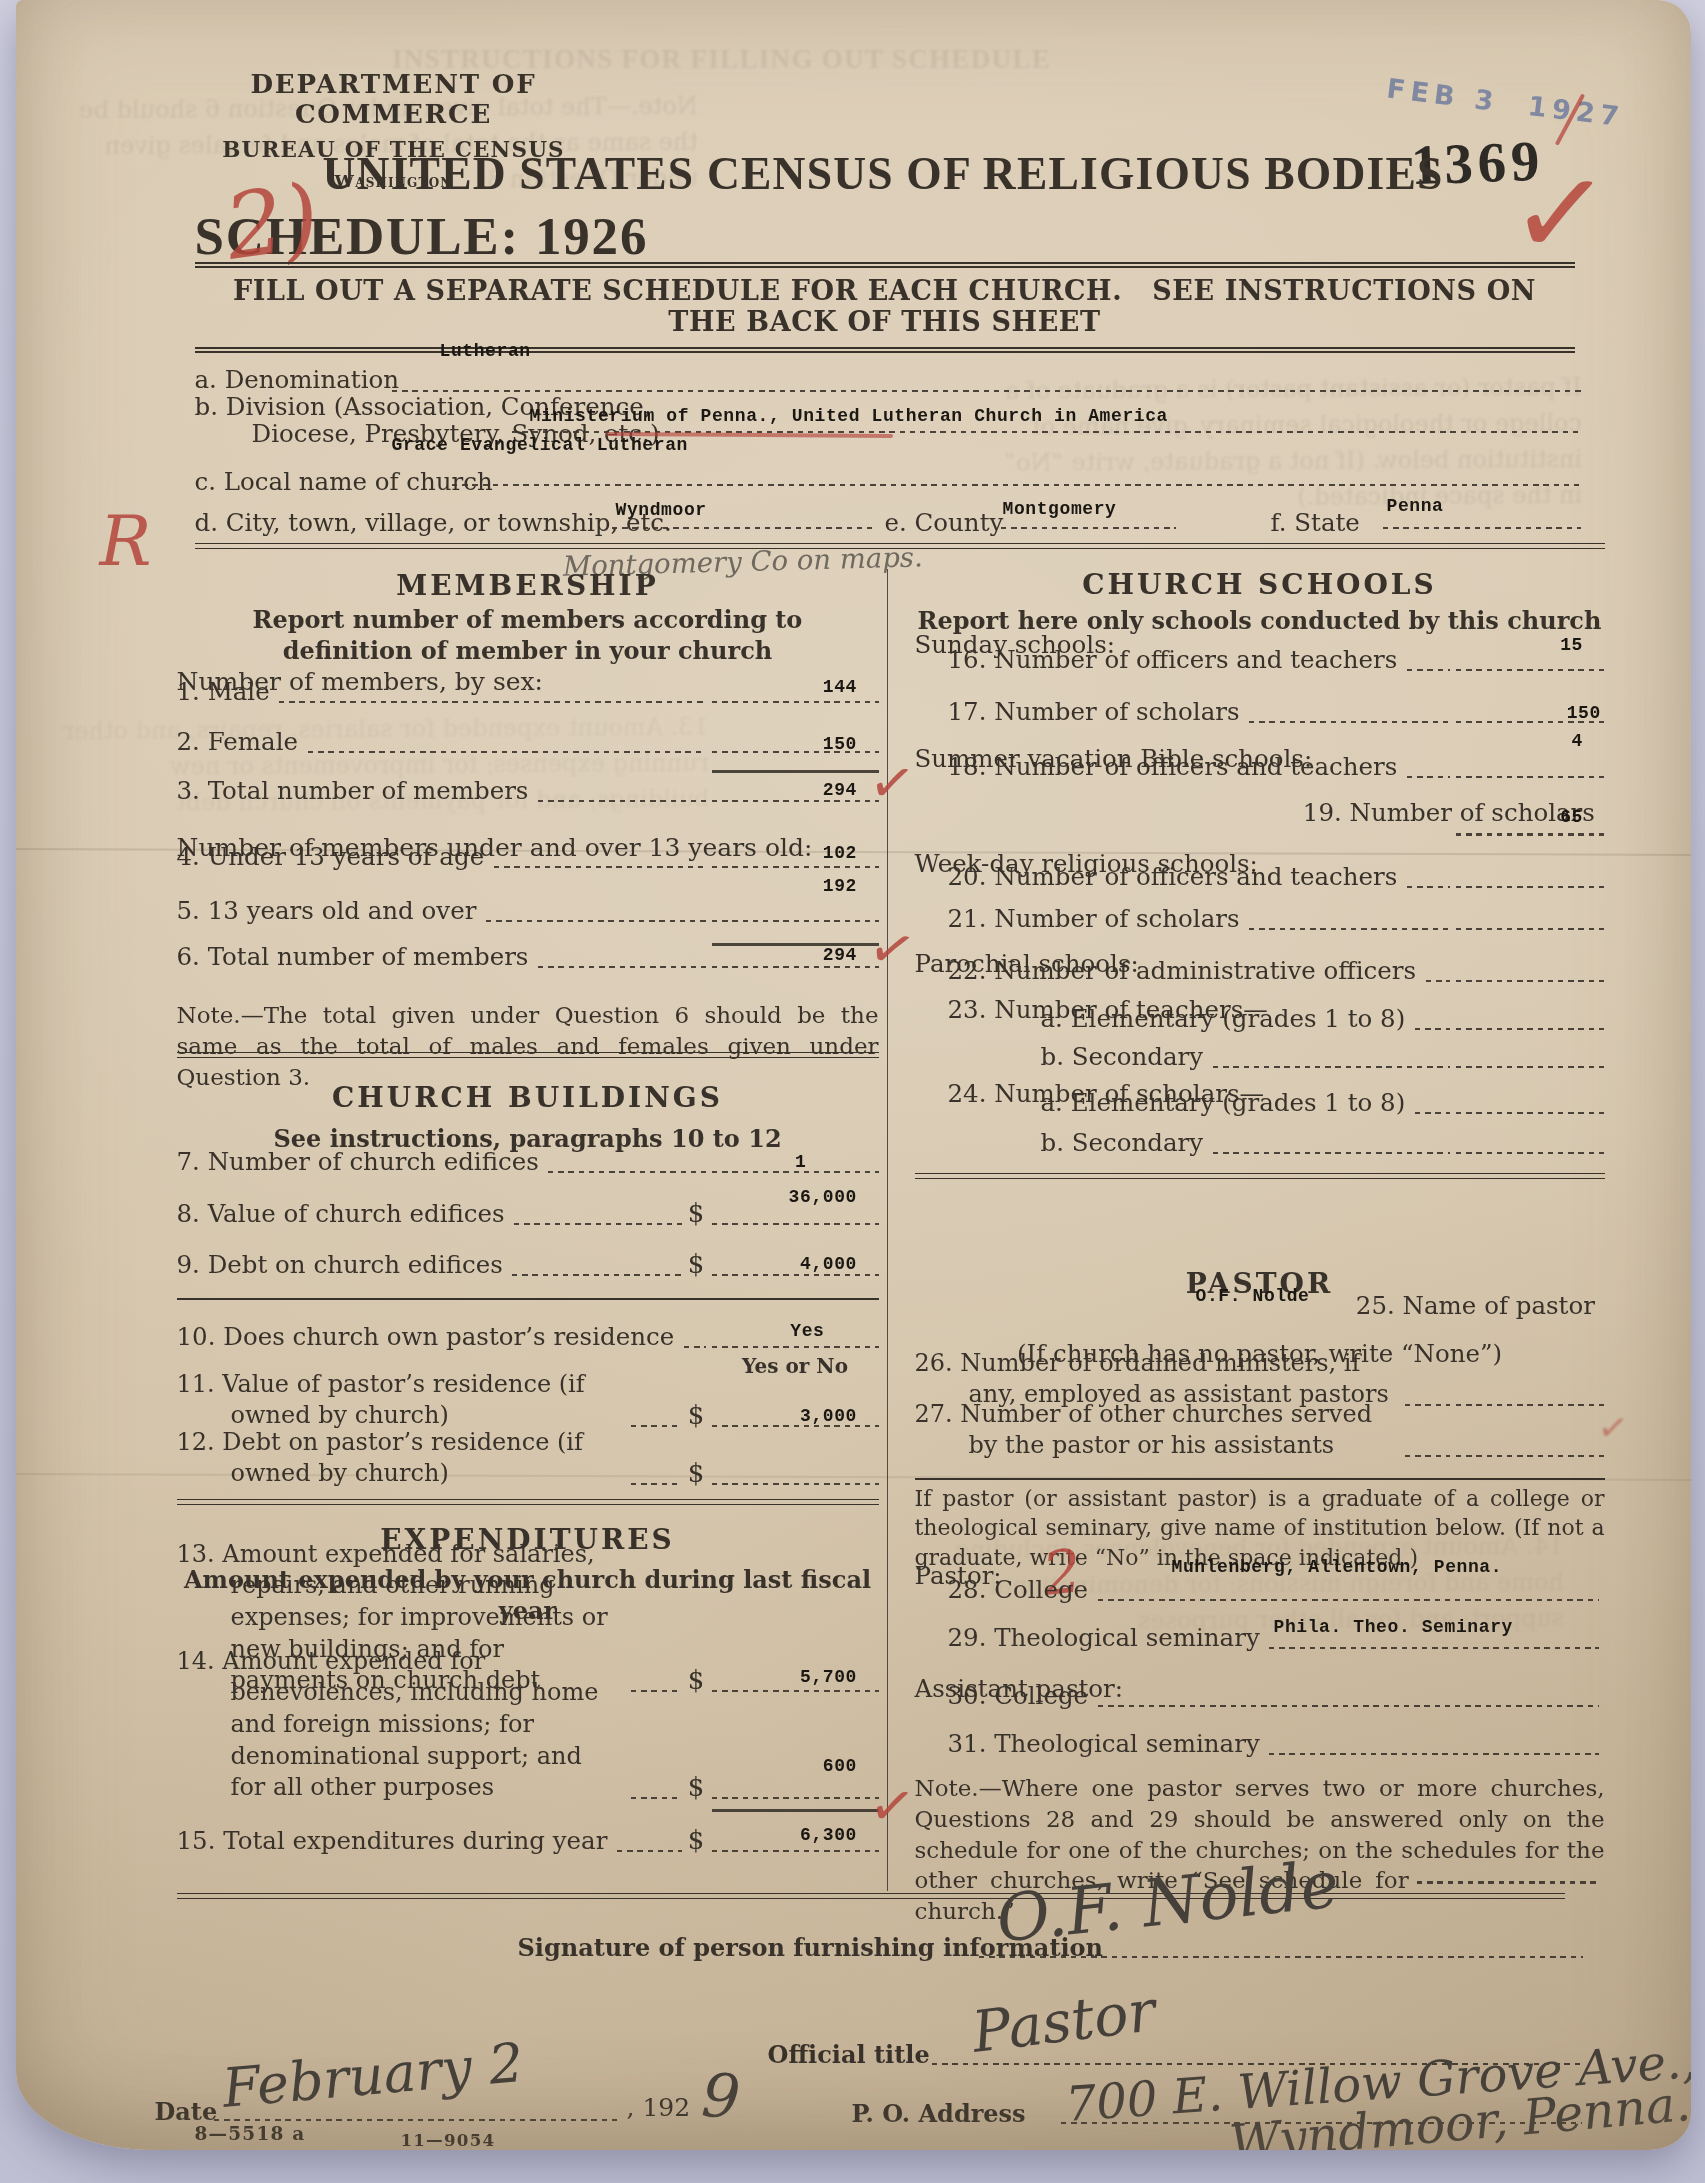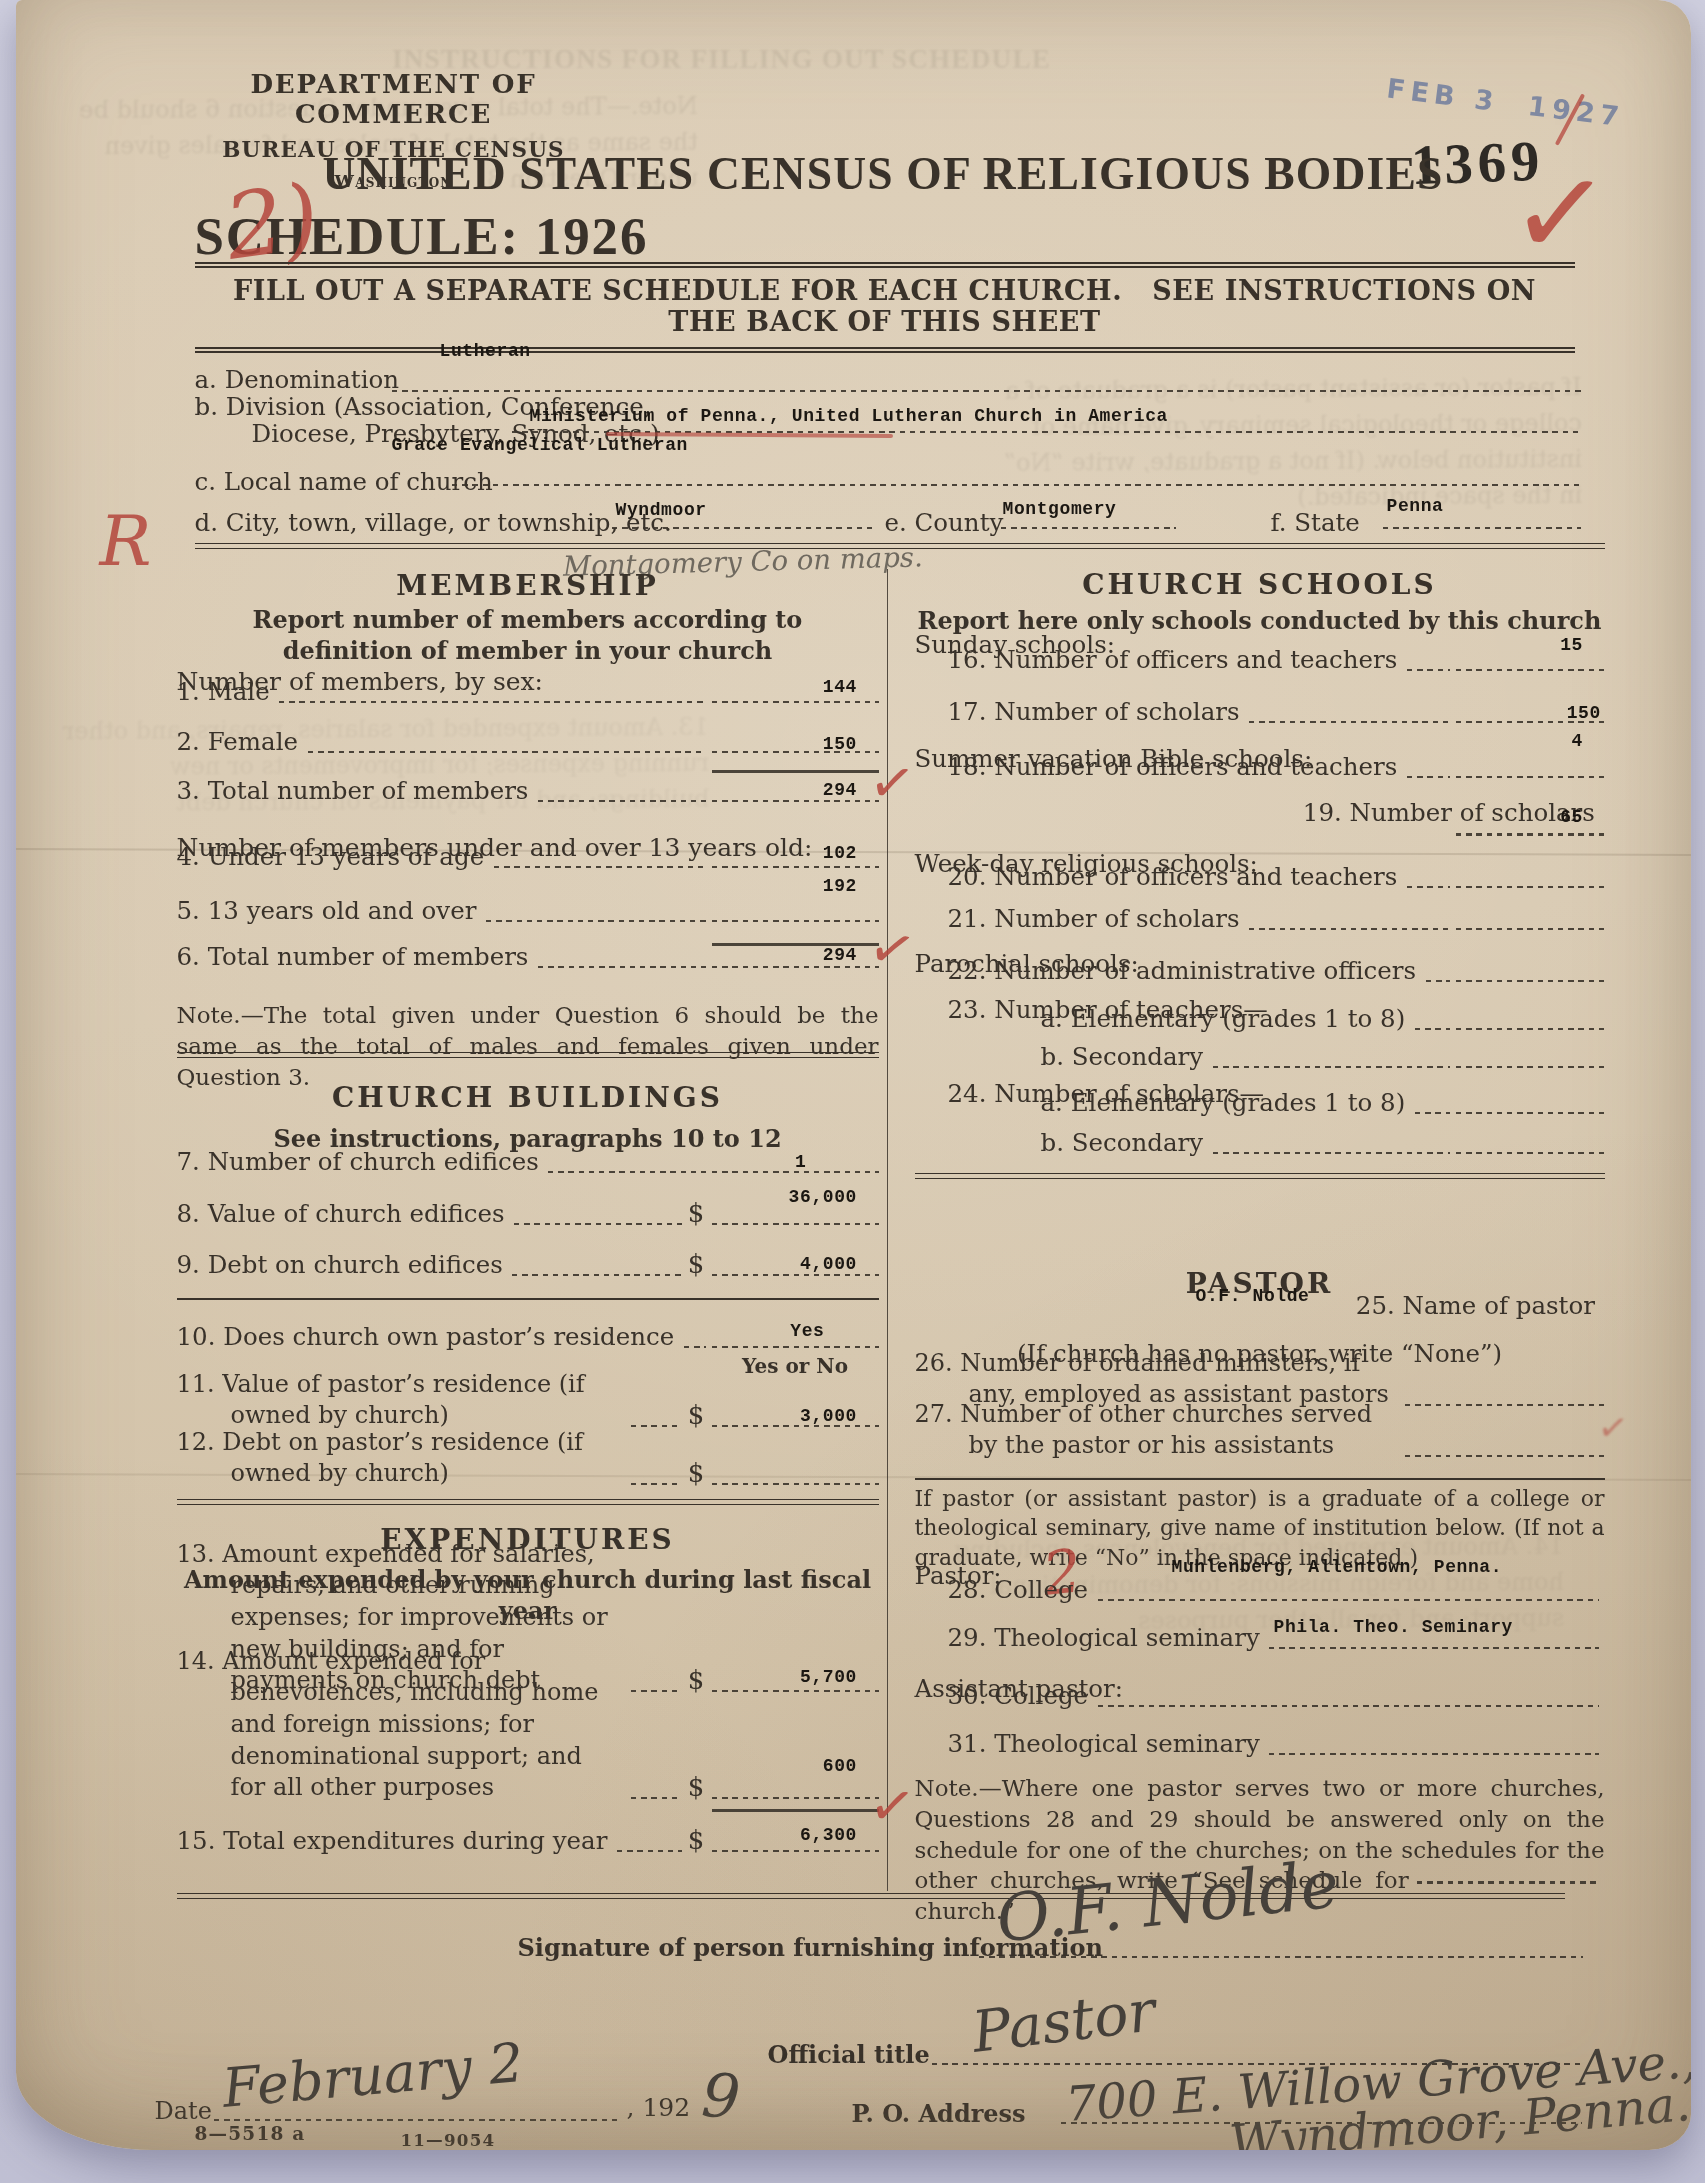--- a/index.html
+++ b/index.html
@@ -508,21 +508,21 @@
   <div class="drule" style="position:absolute;left:161px;right:126px;top:1893px;"></div>
 
   <span class="flabel" style="left:502px;top:1933px;font-weight:700;font-size:24px;">Signature of person furnishing information</span>
   <div class="leader" style="left:963px;top:1956px;width:604px;"></div>
   <span class="hand" style="left:980px;top:1864px;font-size:65px;transform:rotate(-6deg);">O.F. Nolde</span>
 
   <span class="flabel" style="left:752px;top:2040px;font-weight:700;font-size:24px;">Official title</span>
   <div class="leader" style="left:916px;top:2063px;width:650px;"></div>
   <span class="hand" style="left:956px;top:1988px;font-size:57px;transform:rotate(-7deg);">Pastor</span>
 
-  <span class="flabel" style="left:139px;top:2097px;font-weight:400;font-size:24px;text-align:right;">Date</span>
+  <span class="flabel" style="left:139px;top:2097px;font-weight:700;font-size:24px;text-align:right;">Date</span>
   <div class="leader" style="left:198px;top:2119px;width:405px;"></div>
   <span class="hand" style="left:206px;top:2044px;font-size:54px;transform:rotate(-5deg);">February 2</span>
   <span class="flabel" style="left:611px;top:2093px;font-size:25px;">, 192</span>
   <span class="hand" style="left:686px;top:2061px;font-size:60px;transform:rotate(4deg);">9</span>
 
   <span class="flabel" style="left:836px;top:2099px;font-weight:700;font-size:24px;">P. O. Address</span>
   <div class="leader" style="left:1045px;top:2122px;width:521px;"></div>
   <span class="hand" style="left:1049px;top:2054px;font-size:48px;transform:rotate(-4deg);">700 E. Willow Grove Ave.,</span>
   <span class="hand" style="left:1213px;top:2095px;font-size:49px;transform:rotate(-5deg);">Wyndmoor, Penna.</span>
 

